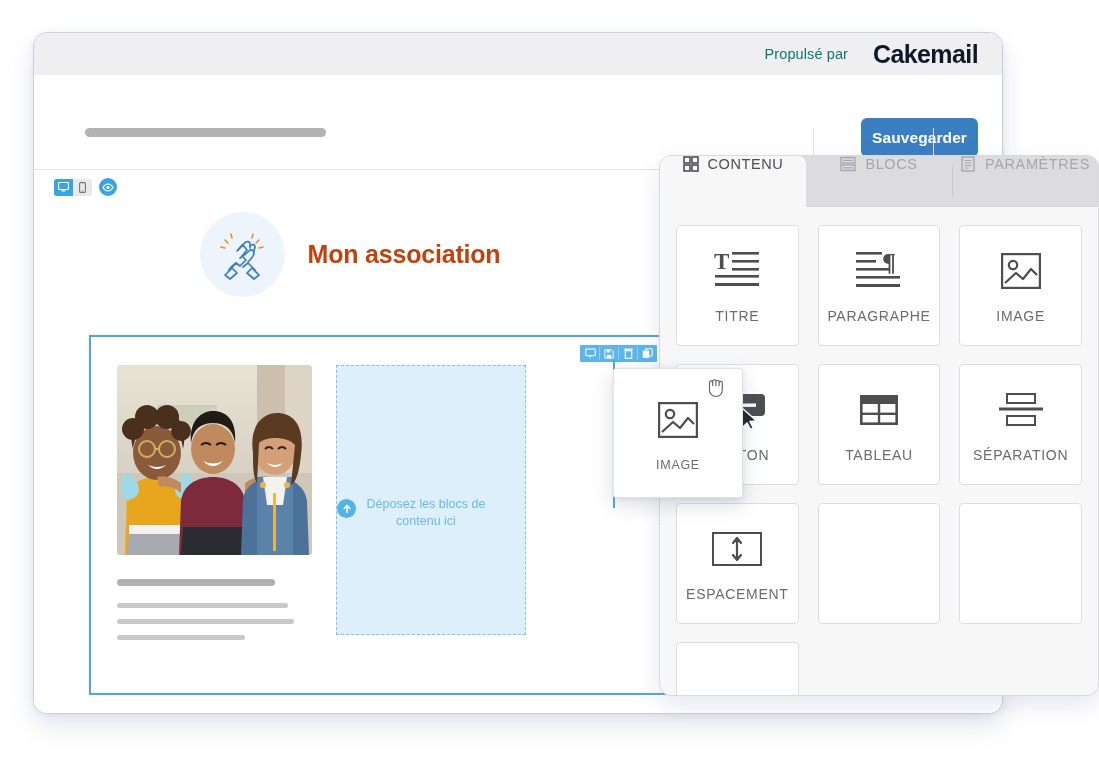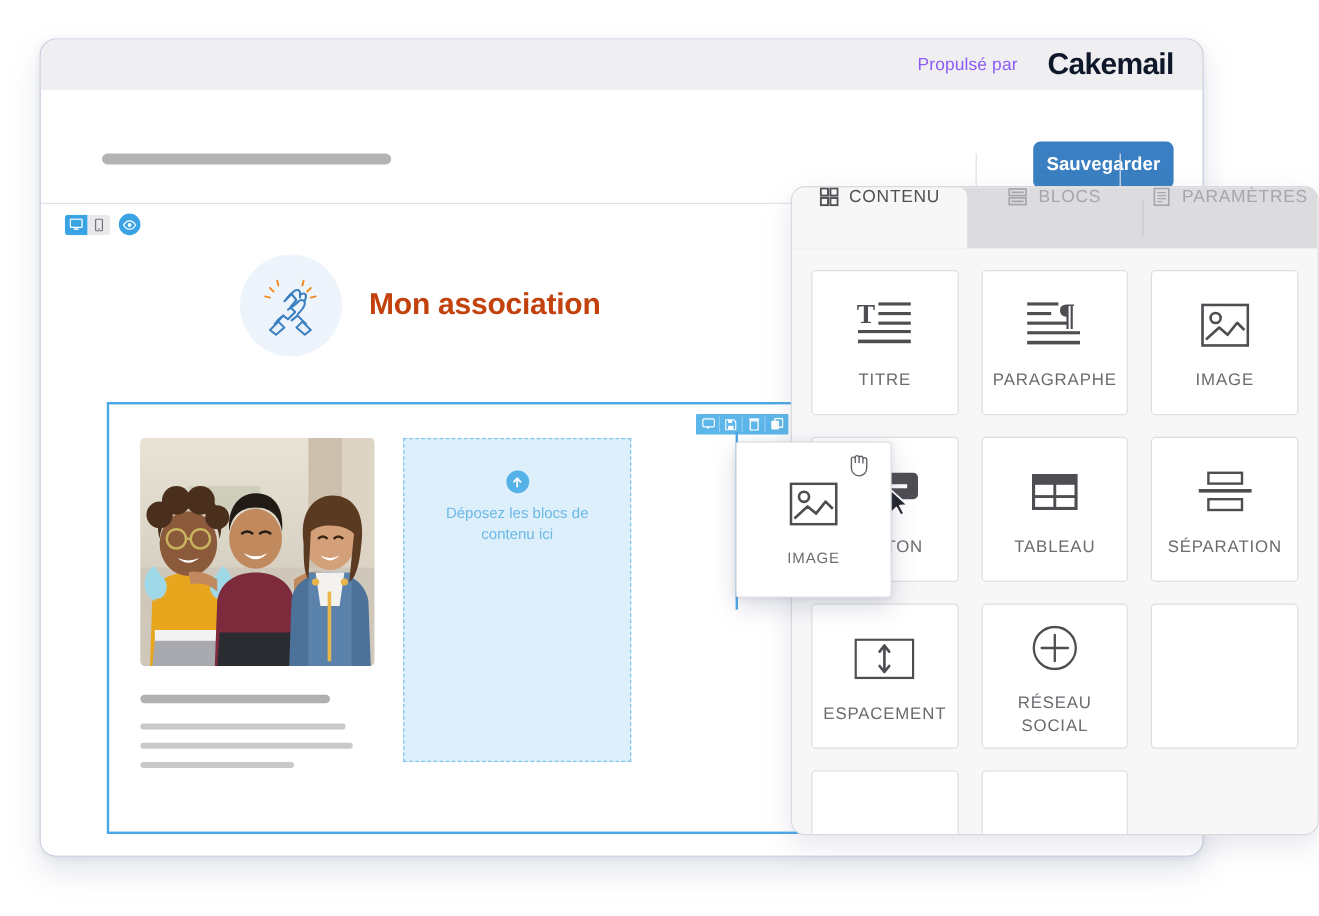--- a/index.html
+++ b/index.html
@@ -38,21 +38,21 @@
     height: 42px;
     background: #efeff1;
     display: flex;
     align-items: center;
     justify-content: flex-end;
     padding-right: 24px;
     box-sizing: border-box;
   }
   .powered-label {
     font-size: 14.5px;
-    color: #8b5cf6;
+    color: #0f766e;
     letter-spacing: .1px;
     text-align: center;
   }
   .brand-logo {
     margin-left: 25px;
     font-size: 25px;
     font-weight: 700;
     color: #0f172a;
     letter-spacing: -0.6px;
   }
@@ -243,21 +243,21 @@
   .tline.l3 { height: 5px; width: 128px; }
 
   
   #dropzone {
     width: 190px;
     height: 270px;
     background: #ddeffb;
     border: 1px dashed #7cc3ec;
     box-sizing: border-box;
     display: flex;
-    flex-direction: column;
+    flex-direction: row;
     align-items: center;
     padding-top: 26px;
   }
   #dropzone-arrow {
     width: 19px;
     height: 19px;
     border-radius: 50%;
     background: #54b2e8;
     display: flex;
     align-items: center;
@@ -683,29 +683,20 @@
     <div class="block-card">
       <div class="bc-icon">
         <svg width="50" height="34" viewBox="0 0 50 34" aria-hidden="true">
           <rect x="1" y="1" width="48" height="32" fill="none" stroke="#4d4d52" stroke-width="2"></rect>
           <path d="M25 6 L25 28 M25 6 L21 11 M25 6 L29 11 M25 28 L21 23 M25 28 L29 23" stroke="#4d4d52" stroke-width="2.2" fill="none" stroke-linecap="round" stroke-linejoin="round"></path>
         </svg>
       </div>
       <div class="bc-label">ESPACEMENT</div>
     </div>
 
-    <div class="block-card">
-      <div class="bc-icon">
-        <svg width="38" height="38" viewBox="0 0 38 38" aria-hidden="true">
-          <circle cx="19" cy="19" r="17.5" fill="none" stroke="#4d4d52" stroke-width="1.9"></circle>
-          <path d="M19 8 L19 30 M8 19 L30 19" stroke="#4d4d52" stroke-width="1.9" stroke-linecap="round"></path>
-        </svg>
-      </div>
-      <div class="bc-label">RÉSEAU SOCIAL</div>
-    </div>
 
     <div class="block-card placeholder"></div>
     <div class="block-card placeholder"></div>
     <div class="block-card placeholder"></div>
   </div>
 </div>
 
 <div id="blue-drop-line"></div>
 
 <div id="drag-card">

